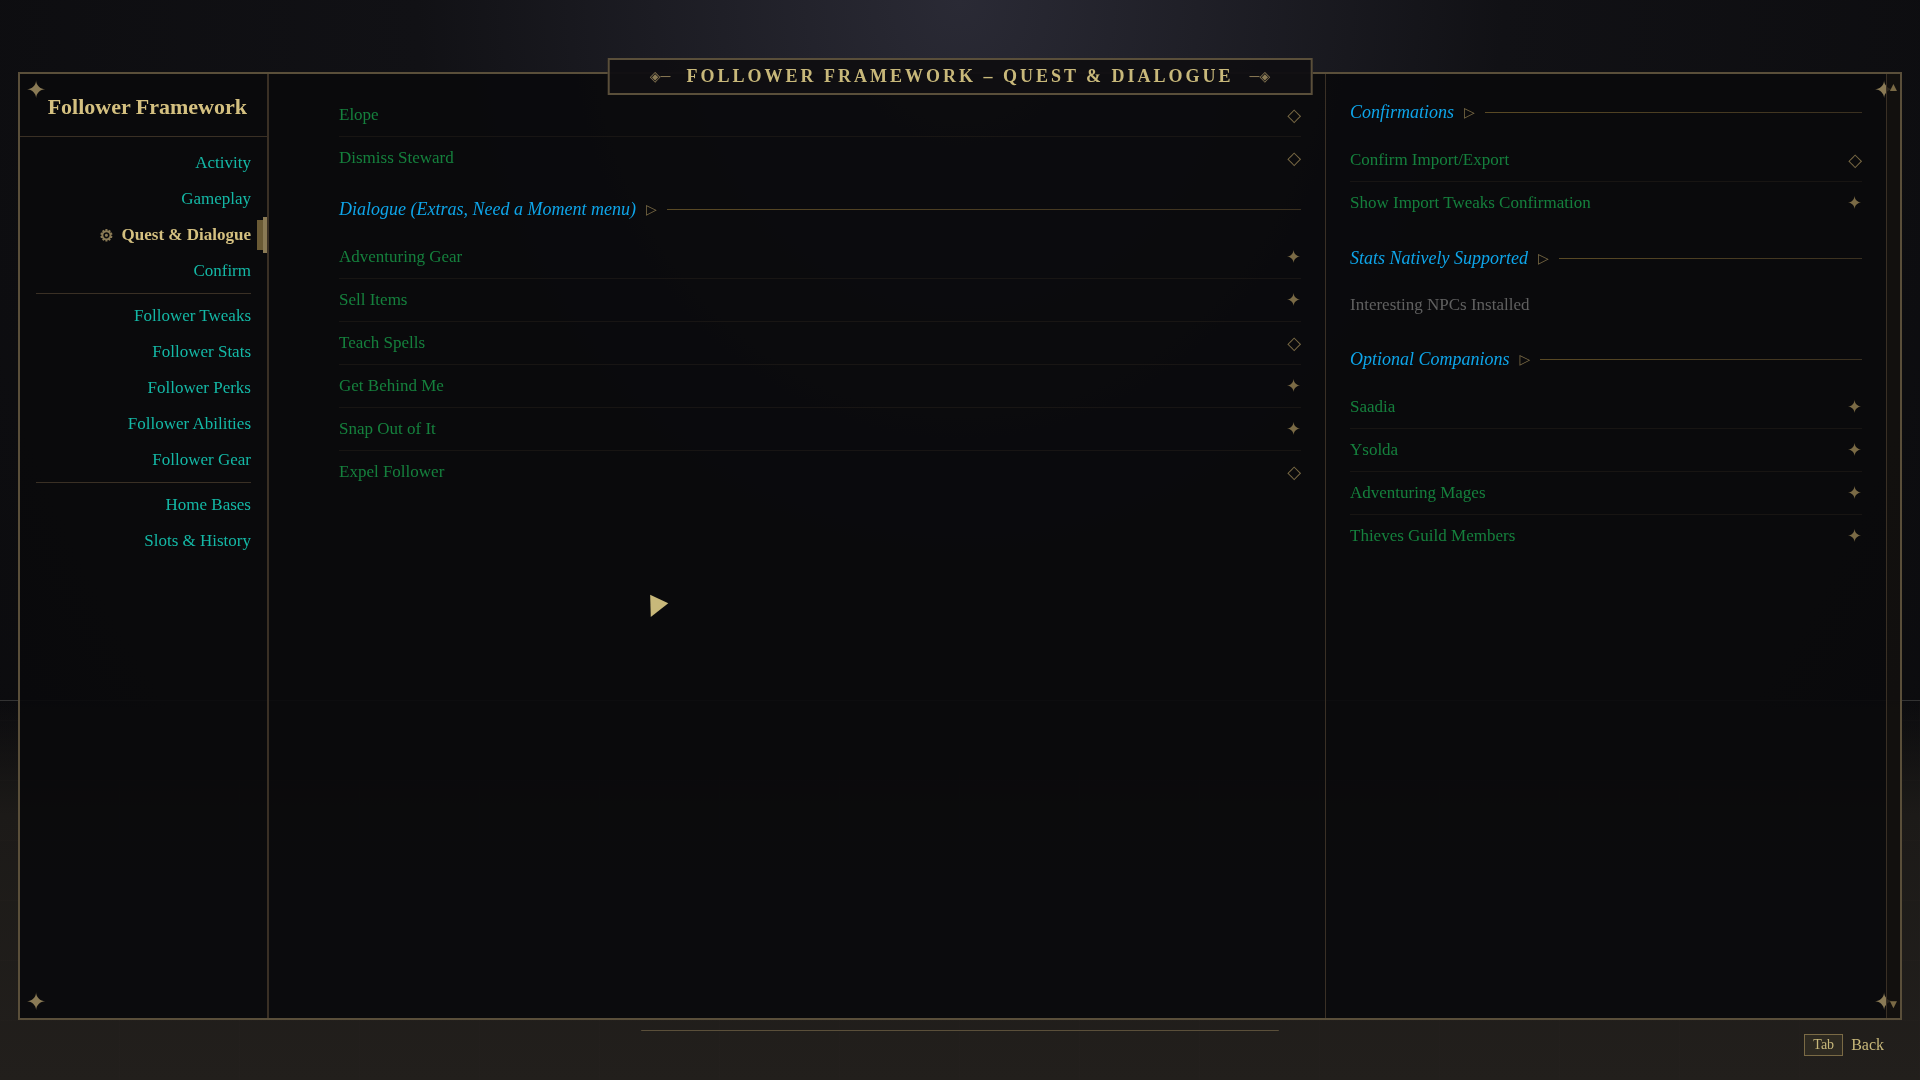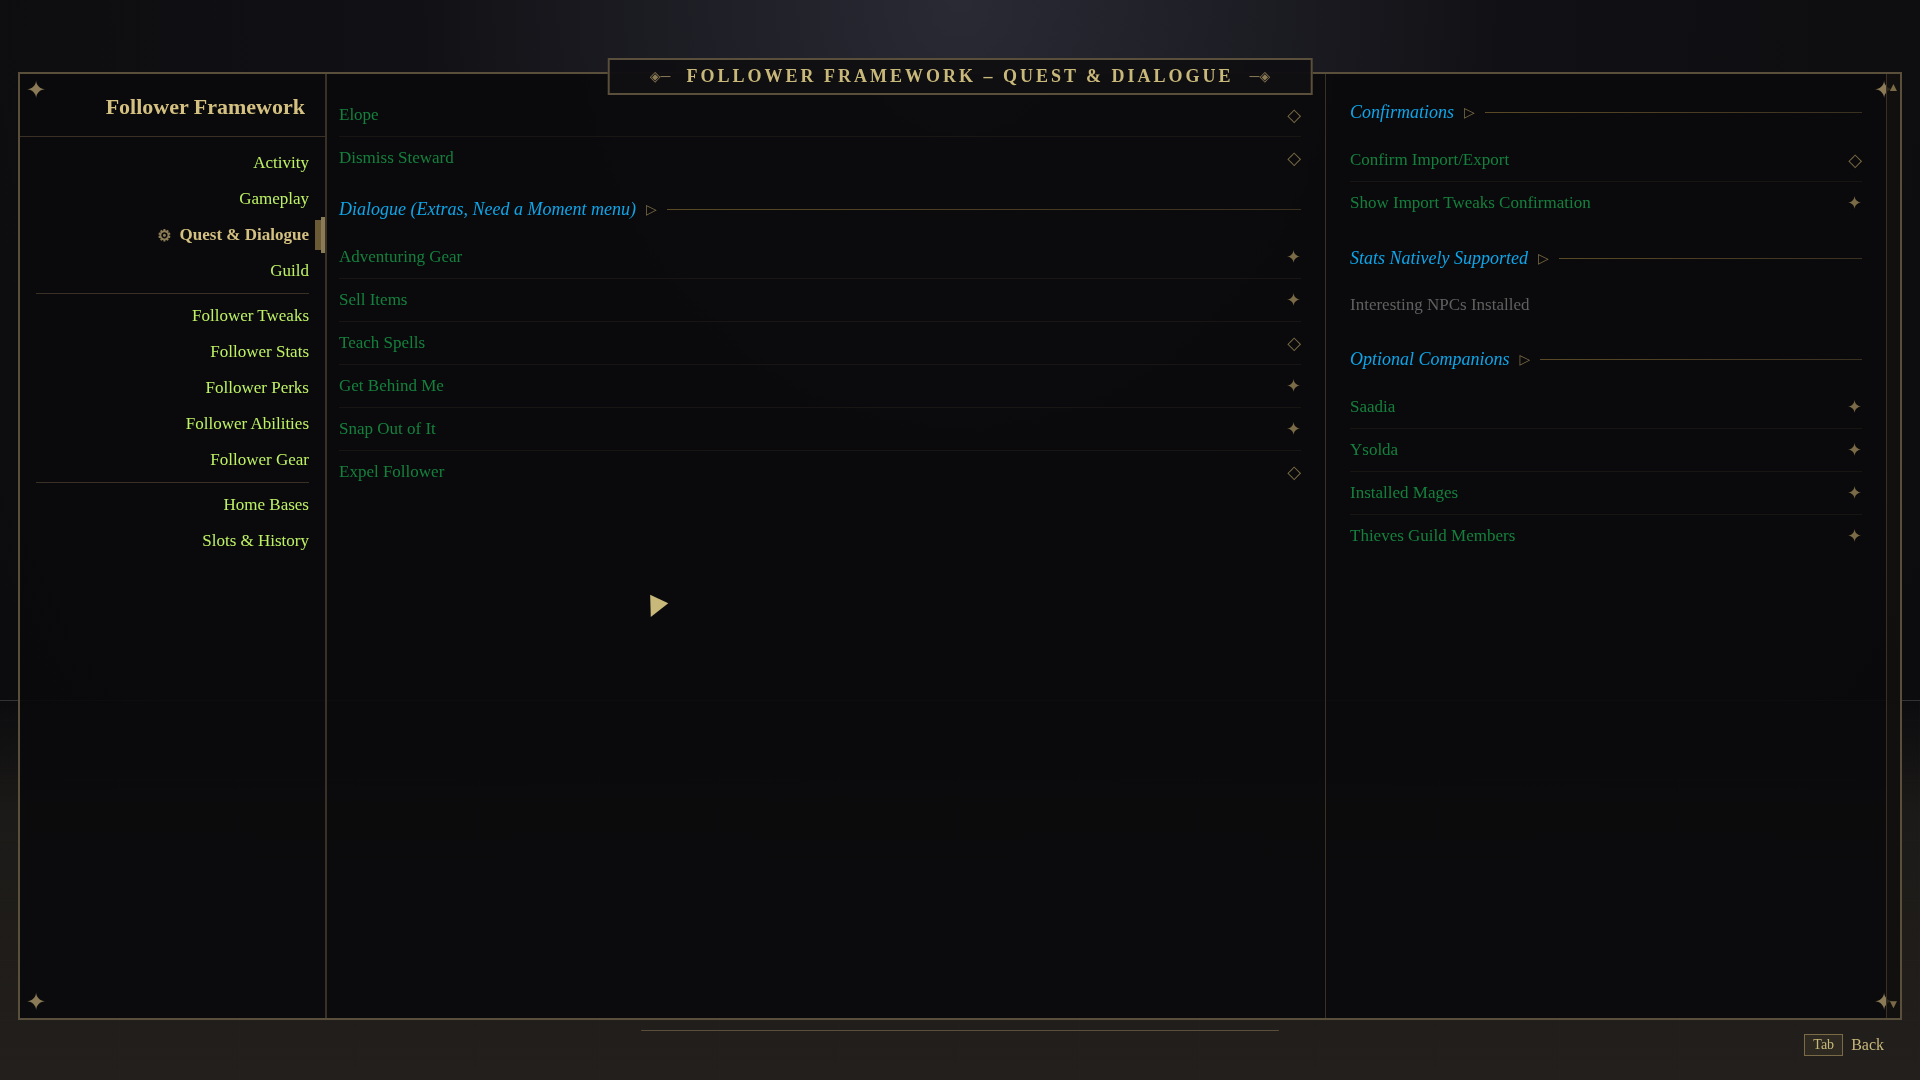--- a/index.html
+++ b/index.html
@@ -123,21 +123,21 @@
       font-size: 12px;
       cursor: pointer;
       padding: 2px;
     }
 
     
     .sidebar {
       position: absolute;
       top: 0;
       left: 0;
-      width: 307px;
+      width: 249px;
       bottom: 0;
       border-right: 2px solid #3a3025;
       padding-top: 20px;
     }
 
     .sidebar-header {
       color: #d4c080;
       font-size: 22px;
       font-weight: bold;
       text-align: right;
@@ -146,21 +146,21 @@
       border-bottom: 1px solid #3a3025;
       margin-bottom: 8px;
     }
 
     .sidebar-item {
       display: flex;
       align-items: center;
       justify-content: flex-end;
       padding: 8px 16px 8px 20px;
       cursor: pointer;
-      color: #bef264;
+      color: #14b8a6;
       font-size: 17px;
       gap: 8px;
       transition: color 0.2s;
     }
 
     .sidebar-item.active {
       color: #d4c080;
       font-weight: bold;
     }
 
@@ -343,21 +343,21 @@
           <span>Activity</span>
         </div>
         <div class="sidebar-item" style="position: relative;">
           <span>Gameplay</span>
         </div>
         <div class="sidebar-item active" style="position: relative; border-right: 4px solid rgb(138, 122, 85); padding-right: 12px;">
           <span class="item-icon">⚙</span>
           <span>Quest &amp; Dialogue</span>
         </div>
         <div class="sidebar-item" style="position: relative;">
-          <span>Guild</span>
+          <span>Confirm</span>
         </div>
         <div class="sidebar-divider"></div>
         <div class="sidebar-item" style="position: relative;">
           <span>Follower Tweaks</span>
         </div>
         <div class="sidebar-item" style="position: relative;">
           <span>Follower Stats</span>
         </div>
         <div class="sidebar-item" style="position: relative;">
           <span>Follower Perks</span>
@@ -471,21 +471,21 @@
         <div id="companions-items">
             <div class="menu-item">
     <span class="menu-item-label">Saadia</span>
     <span class="menu-item-icon">✦</span>
   </div>
             <div class="menu-item">
     <span class="menu-item-label">Ysolda</span>
     <span class="menu-item-icon">✦</span>
   </div>
             <div class="menu-item">
-    <span class="menu-item-label">Installed Mages</span>
+    <span class="menu-item-label">Adventuring Mages</span>
     <span class="menu-item-icon">✦</span>
   </div>
             <div class="menu-item">
     <span class="menu-item-label">Thieves Guild Members</span>
     <span class="menu-item-icon">✦</span>
   </div>
           </div>
       </div>
 
     </div>

